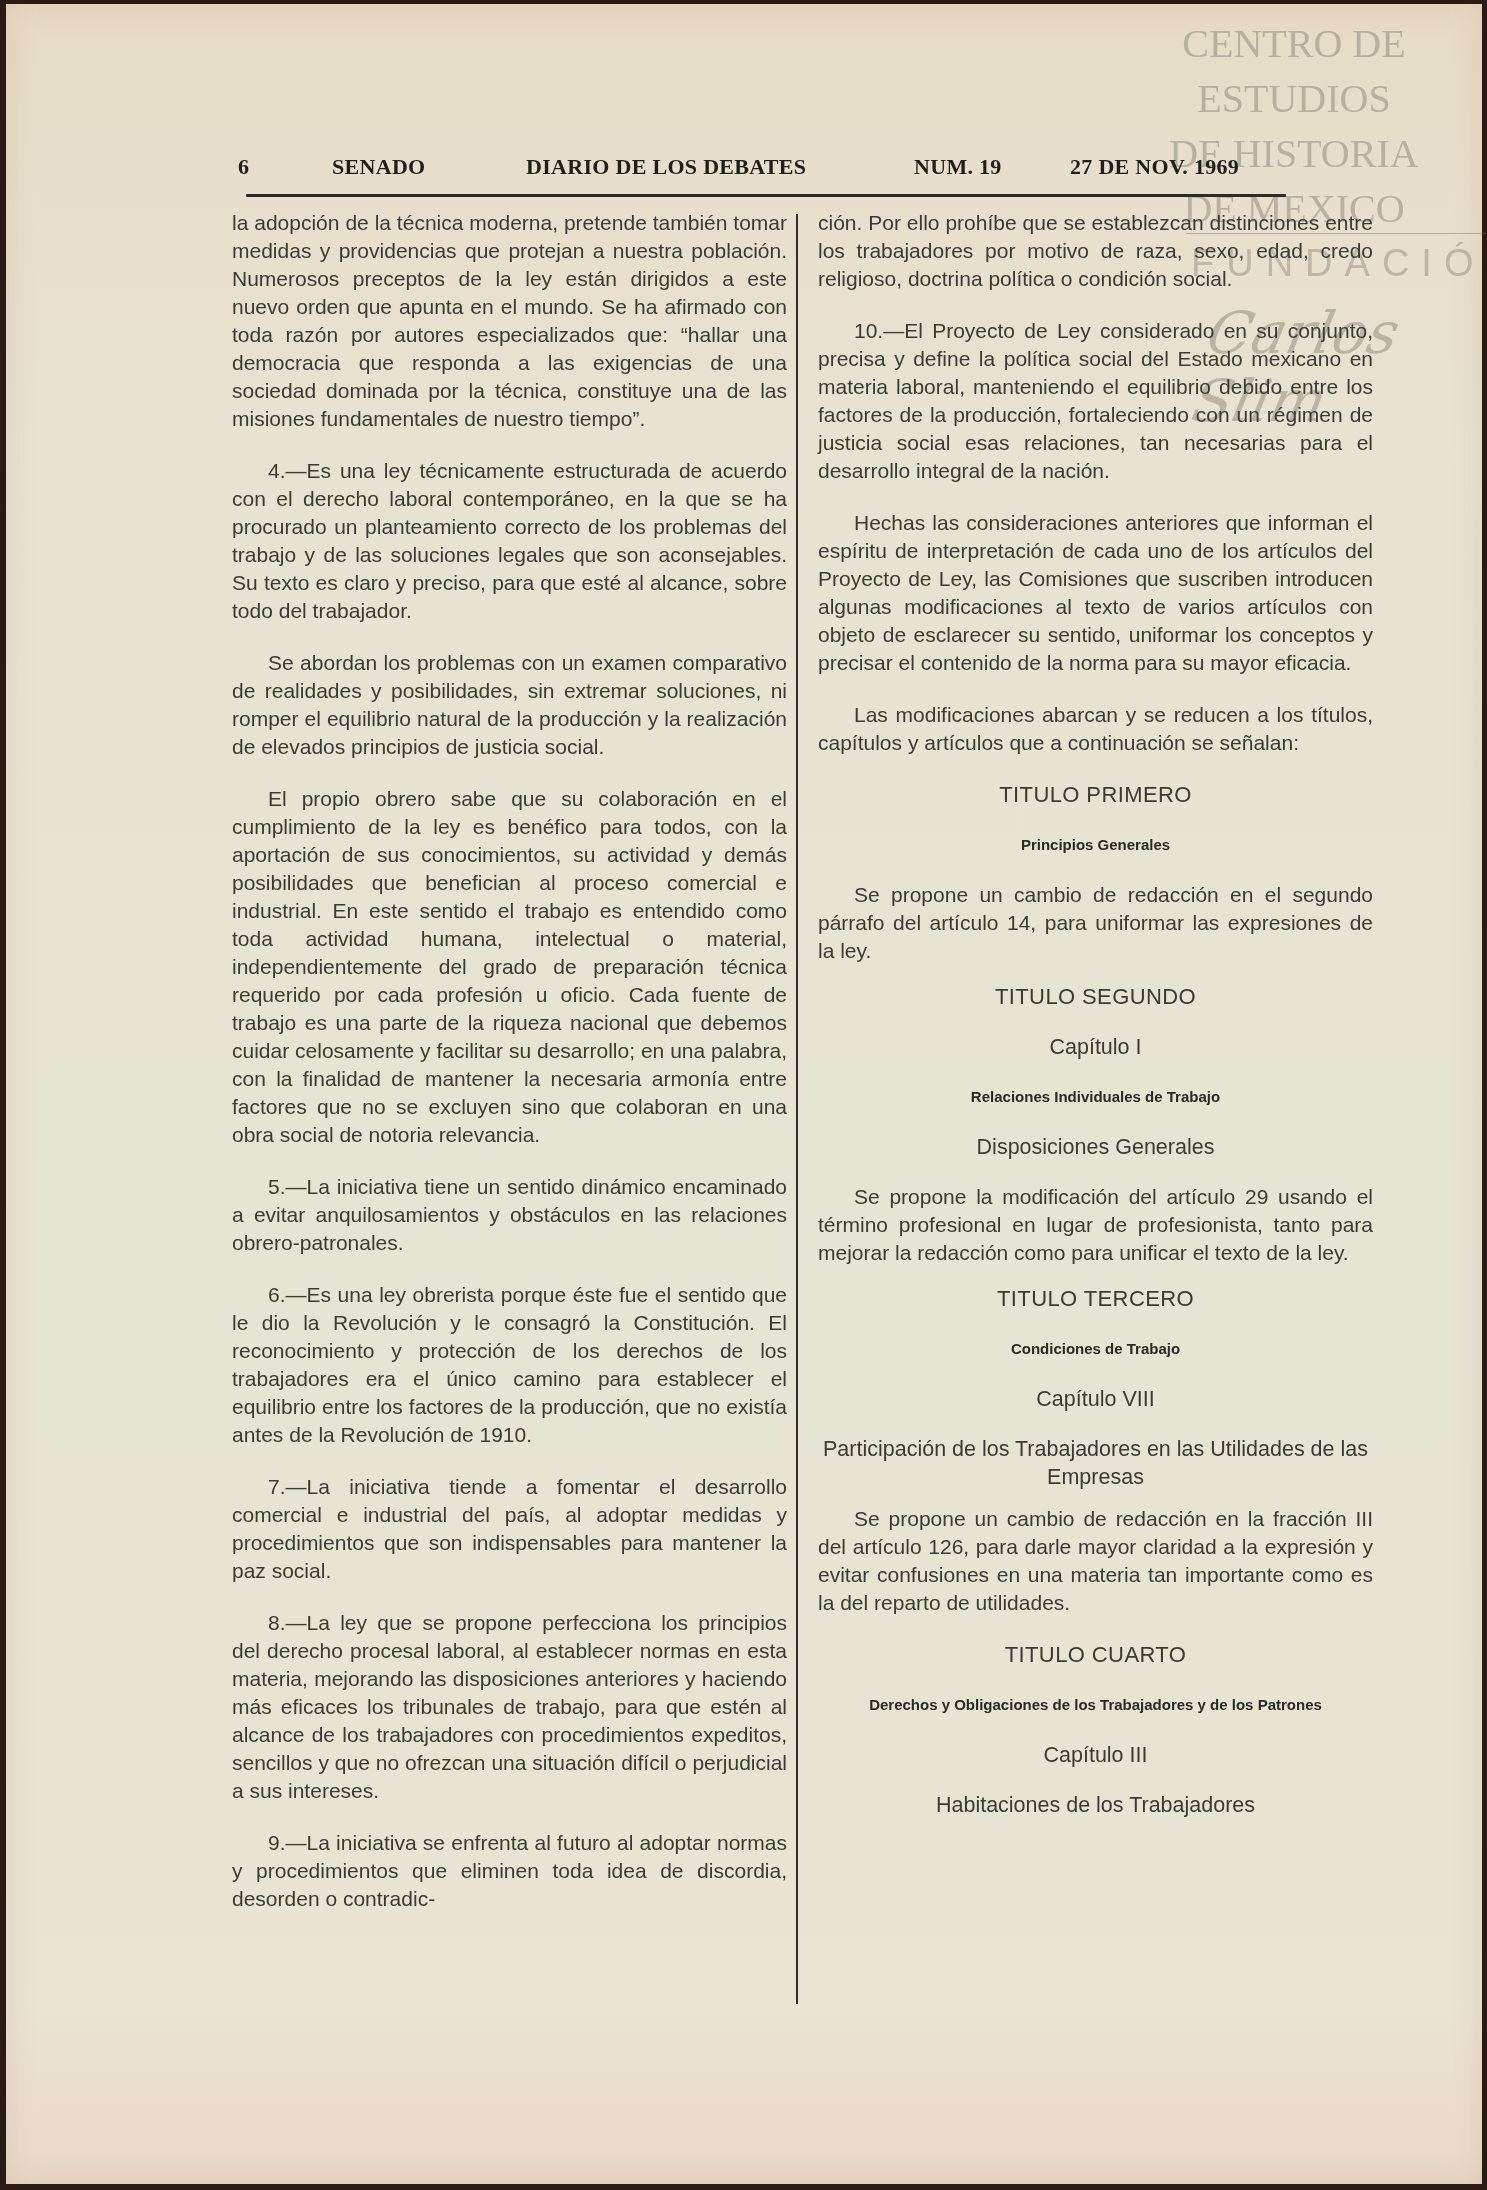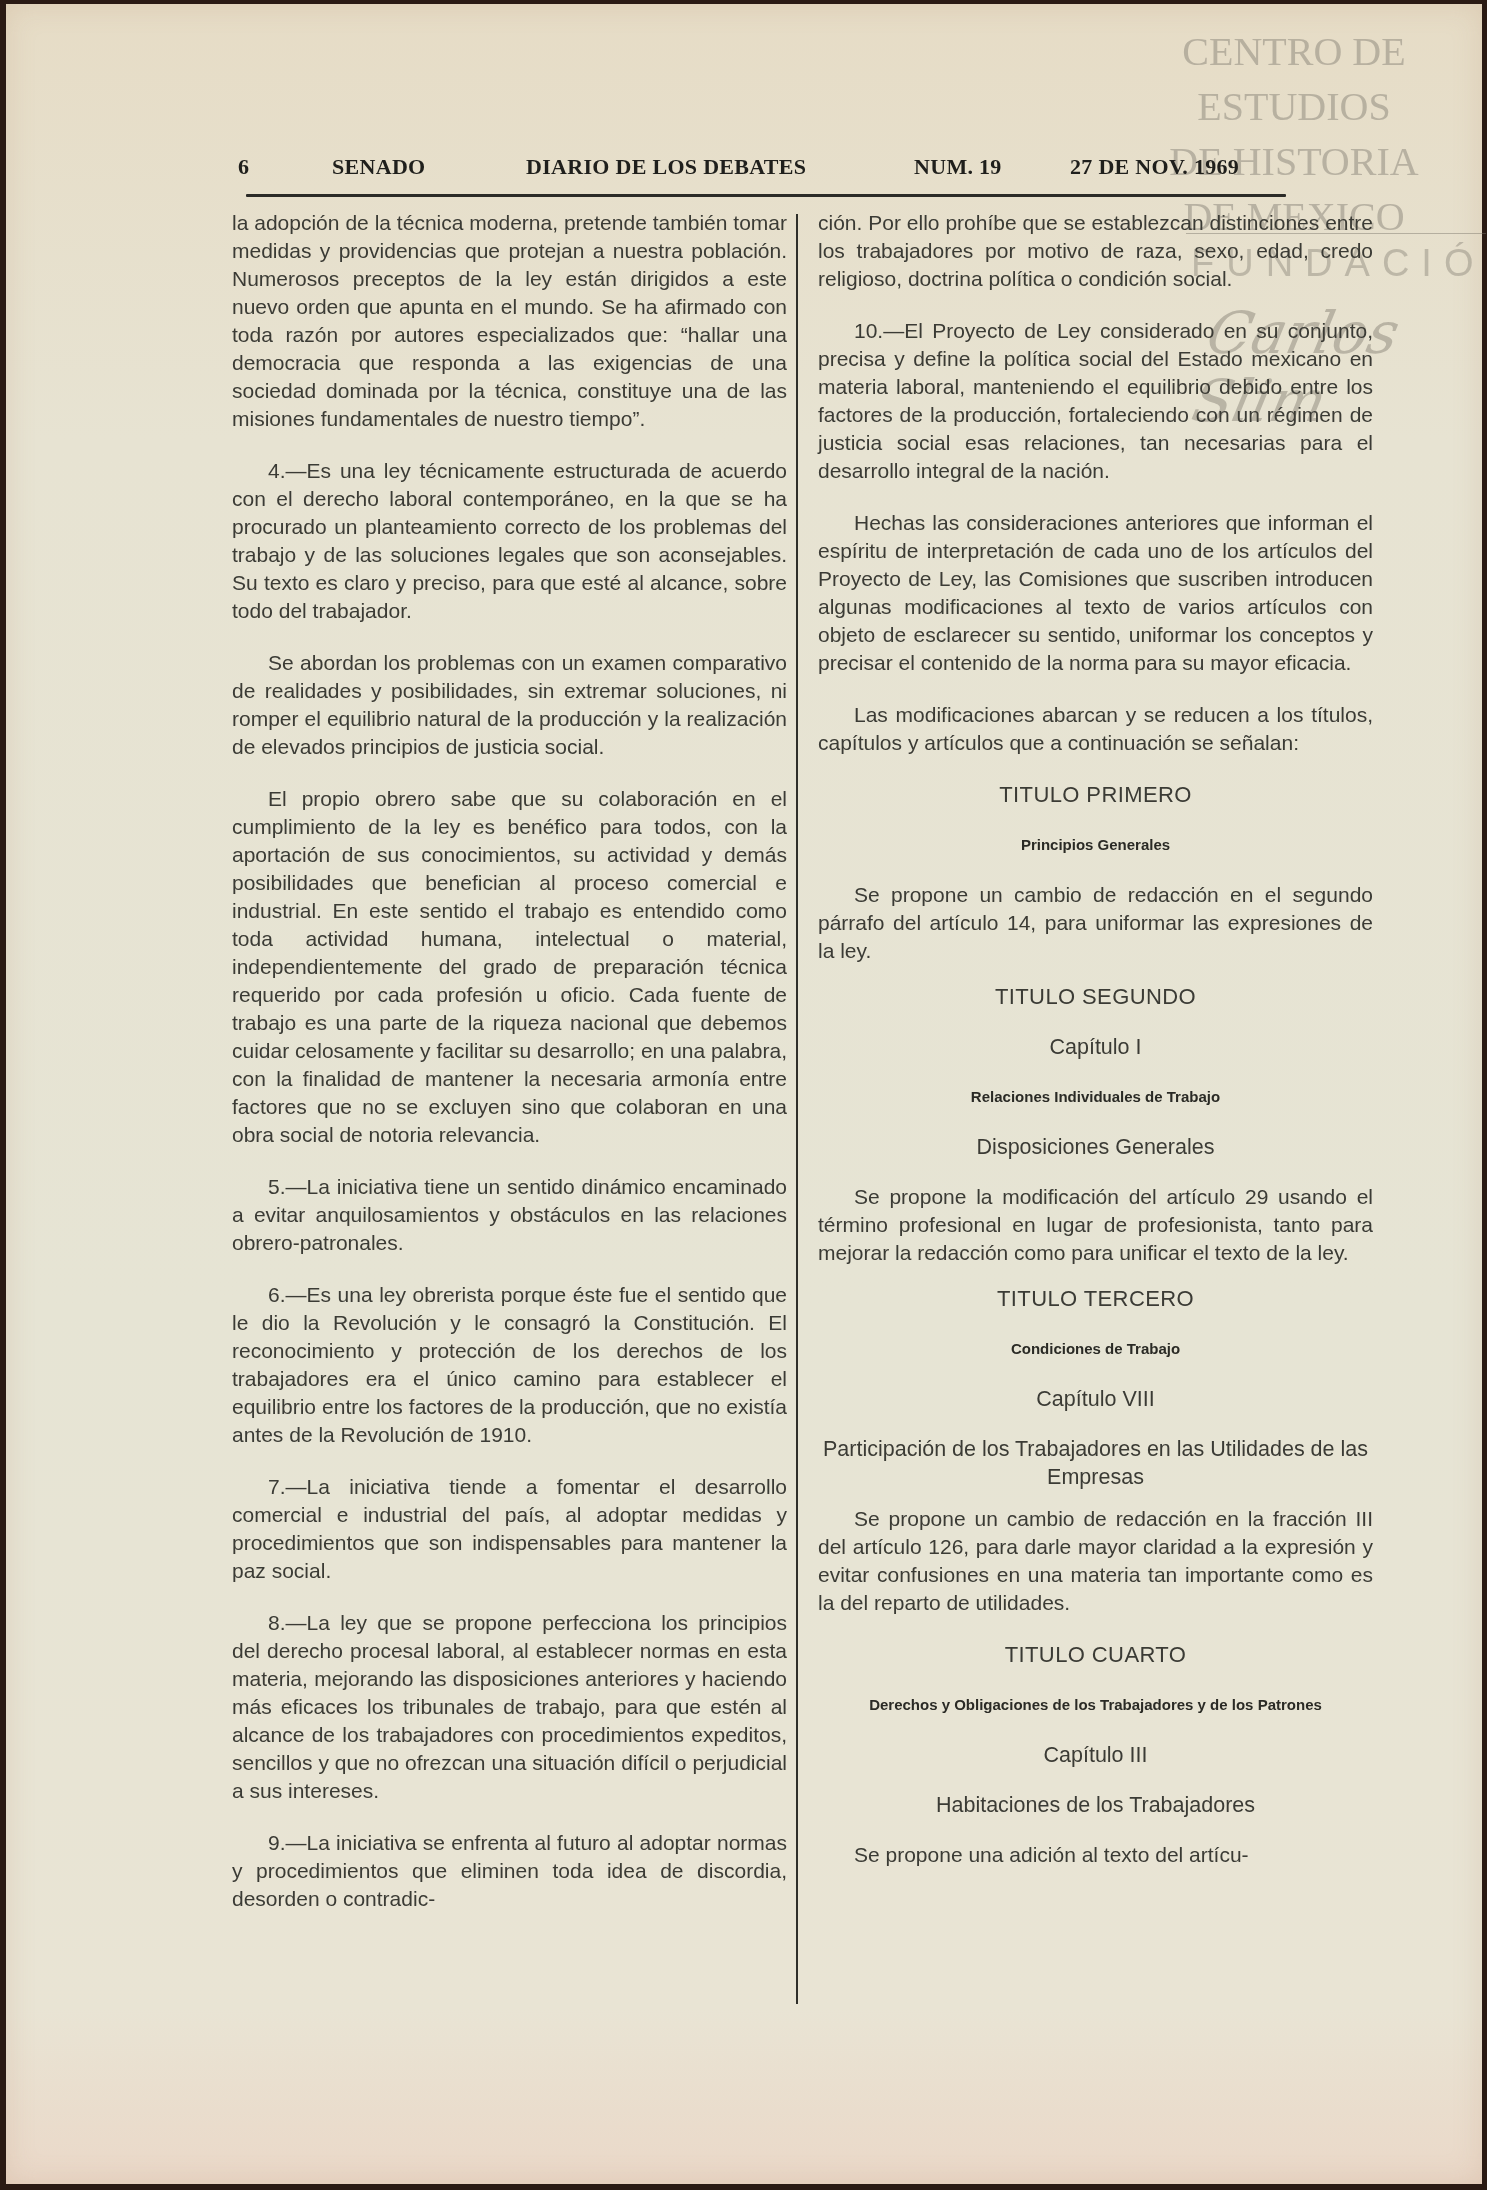--- a/index.html
+++ b/index.html
@@ -39,21 +39,21 @@
     }
     .col-left { left: 226px; }
     .col-right { left: 812px; }
     .col p { margin: 0 0 24px 0; text-indent: 36px; }
     .col p.noindent { text-indent: 0; }
     .col .center { text-align: center; text-indent: 0; margin: 0 0 22px 0; }
     .col .titulo { font-size: 22px; letter-spacing: 0.4px; margin-top: 12px; }
     .col .bold { font-weight: bold; font-size: 15px; color: #2a2a25; }
     .col .cap { font-size: 21.5px; }
     .col p.tight { margin-bottom: 18px; }
-    .wm-block { position: absolute; right: 38px; top: 12px; width: 300px; text-align: center; margin-top: 8px; }
+    .wm-block { position: absolute; right: 38px; top: 12px; width: 300px; text-align: center; }
     .wm-block div { font-family: "Liberation Serif", serif; font-size: 40px; line-height: 55px; color: rgba(120,115,105,0.42); }
     .wm-fundacion {
       position: absolute; left: 1185px; top: 238px;
       font-family: "Liberation Sans", sans-serif; font-size: 38px; letter-spacing: 12px;
       color: rgba(120,115,105,0.38);
     }
     .wm-sig {
       position: absolute; left: 1195px; top: 295px;
       font-family: "DejaVu Serif", serif; font-style: italic; font-size: 58px;
       color: rgba(110,105,95,0.38); transform: skewX(-12deg);
@@ -116,15 +116,14 @@
     <div class="center titulo">TITULO TERCERO</div>
     <div class="center bold">Condiciones de Trabajo</div>
     <div class="center cap">Capítulo VIII</div>
     <div class="center cap" style="margin-bottom:14px">Participación de los Trabajadores en las Utilidades de las Empresas</div>
     <p>Se propone un cambio de redacción en la fracción III del artículo 126, para darle mayor claridad a la expresión y evitar confusiones en una materia tan importante como es la del reparto de utilidades.</p>
 
     <div class="center titulo">TITULO CUARTO</div>
     <div class="center bold">Derechos y Obligaciones de los Trabajadores y de los Patrones</div>
     <div class="center cap">Capítulo III</div>
     <div class="center cap">Habitaciones de los Trabajadores</div>
-    <p>Se propone una adición al texto del artícu-</p>
   </div>
 </div>
 
 </body></html>

